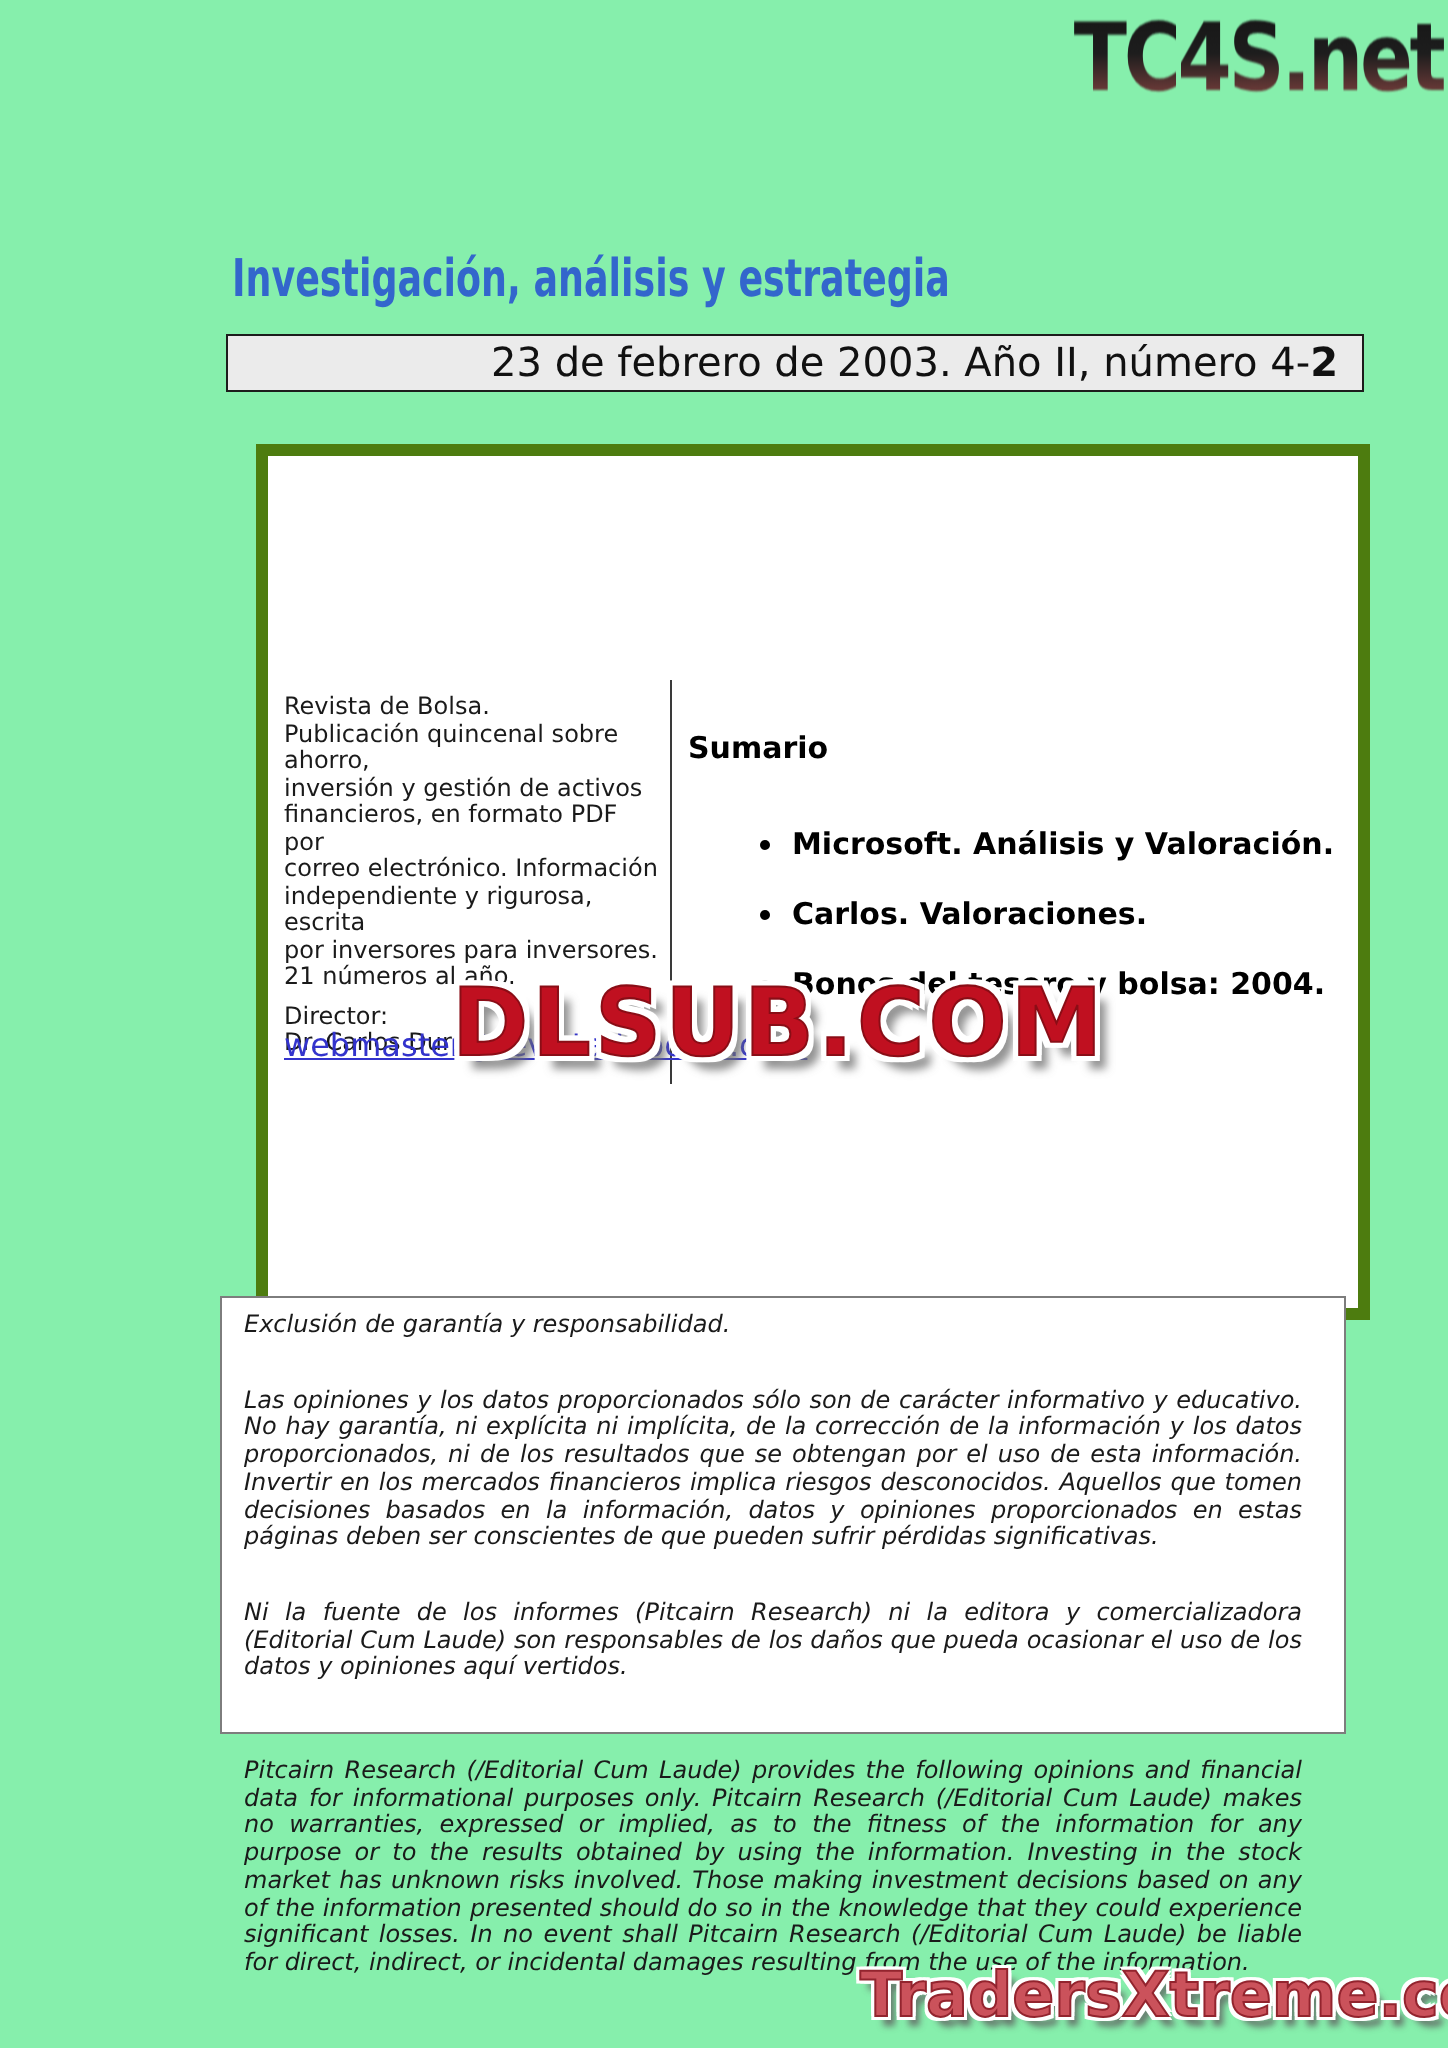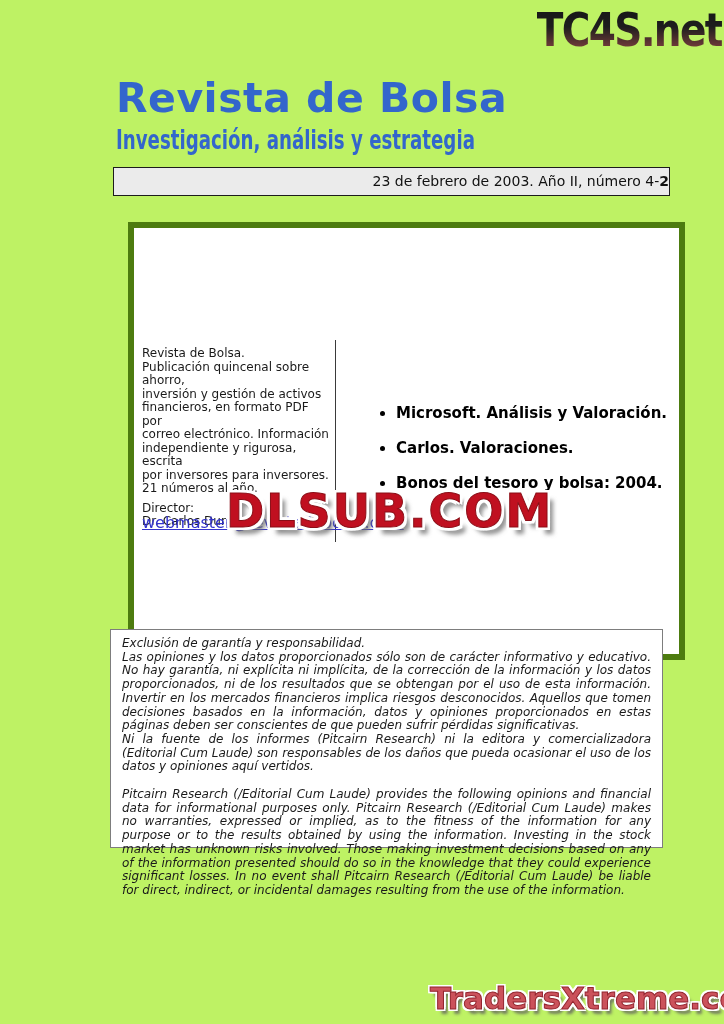--- a/index.html
+++ b/index.html
@@ -1,17 +1,17 @@
 <!DOCTYPE html>
 <html><head>
 <meta charset="utf-8">
 <style>
   html,body { margin:0; padding:0; background:#ffffff; }
   .page {
-    position:relative; width:724px; height:1024px; background:#bef264;
+    position:relative; width:724px; height:1024px; background:#86efac;
     font-family:"DejaVu Sans","Liberation Sans",sans-serif; overflow:hidden;
     color:#111;
   }
 
   
   .top-logo {
     position:absolute; top:2px; right:2px;
     font-size:47px; font-weight:bold; letter-spacing:-2px; white-space:nowrap;
     transform:scaleX(0.83); transform-origin:100% 0;
     color:#1f1f1f; filter:blur(0.4px);
@@ -31,21 +31,21 @@
   .subtitle {
     position:absolute; left:116px; top:125px; margin:0;
     font-size:26px; font-weight:bold; color:#3366cc; white-space:nowrap;
     transform:scaleX(0.70); transform-origin:0 0;
   }
 
   
   .date-box {
     position:absolute; left:113px; top:167px; width:555px; height:27px;
     background:#ebebeb; border:1px solid #1c1c1c;
-    text-align:right; font-size:14px; line-height:27px; padding-right:0;
+    text-align:right; font-size:20px; line-height:27px; padding-right:12px;
     color:#111; white-space:nowrap;
   }
   .date-box b { font-weight:bold; }
 
   
   .main-box {
     position:absolute; left:128px; top:222px; width:545px; height:426px;
     border:6px solid #4d7c0f; display:flex; background:#fff;align-items:center;
   }
   .left-col {
@@ -73,67 +73,67 @@
     color:#c01020; -webkit-text-stroke:1px #8a0d16;
     text-shadow:
       -3px -3px 0 #fff, 3px -3px 0 #fff, -3px 3px 0 #fff, 3px 3px 0 #fff,
       -3px 0 0 #fff, 3px 0 0 #fff, 0 -3px 0 #fff, 0 3px 0 #fff,
       6px 7px 4px rgba(110,110,110,0.75);
     transform:scaleY(1.02);
   }
 
   
   .legal-box {
-    position:absolute; left:110px; top:629px; width:529px; height:200px;
+    position:absolute; left:110px; top:648px; width:529px; height:200px;
     border:1px solid #7d7d7d; background:#fff;
-    padding:7px 11px 10px 11px;
+    padding:7px 21px 10px 11px;
     font-style:italic; font-size:12px; line-height:13.7px; color:#1a1a1a;
   }
   .legal-para { margin:0; }
-  .legal-just { text-align:justify; }
+  .legal-just { text-align:justify;margin-top:24px; }
   .legal-gap { height:14px; }
 
   
   .bottom-logo {
     position:absolute; left:430px; top:980px;
     font-size:31px; font-weight:bold; letter-spacing:0px; white-space:nowrap;
     color:#cb525b; -webkit-text-stroke:1px #93242e;
     text-shadow:
       -2px -2px 0 #fff, 2px -2px 0 #fff, -2px 2px 0 #fff, 2px 2px 0 #fff,
       -2px 0 0 #fff, 2px 0 0 #fff, 0 -2px 0 #fff, 0 2px 0 #fff,
       4px 5px 3px rgba(95,95,95,0.8);
   }
 </style>
 </head>
 <body>
 
 <div class="page">
 
   <div class="top-logo">TC4S.net</div>
 
-  <h1 class="title">Revista de Bolsa</h1>
   <div class="subtitle">Investigación, análisis y estrategia</div>
 
   <div class="date-box"><span>23 de febrero de 2003. Año II, número 4-</span><b>2</b></div>
 
   <div class="main-box">
     <div class="left-col">
       <p class="info-para">Revista de Bolsa.
 Publicación quincenal sobre ahorro,
 inversión y gestión de activos
 financieros, en formato PDF por
 correo electrónico. Información
 independiente y rigurosa, escrita
 por inversores para inversores.
 21 números al año.</p>
       <p class="info-para">Director:
 Dr. Carlos Durán.</p>
       <a class="email-link" href="#">webmaster@revistadebolsa.com</a>
     </div>
     <div class="right-col">
+      <div class="sumario-heading">Sumario</div>
       <ul class="sumario-list">
         <li>Microsoft. Análisis y Valoración.</li>
         <li>Carlos. Valoraciones.</li>
         <li>Bonos del tesoro y bolsa: 2004.</li>
       </ul>
     </div>
   </div>
 
   <div class="watermark">DLSUB.COM</div>
 

